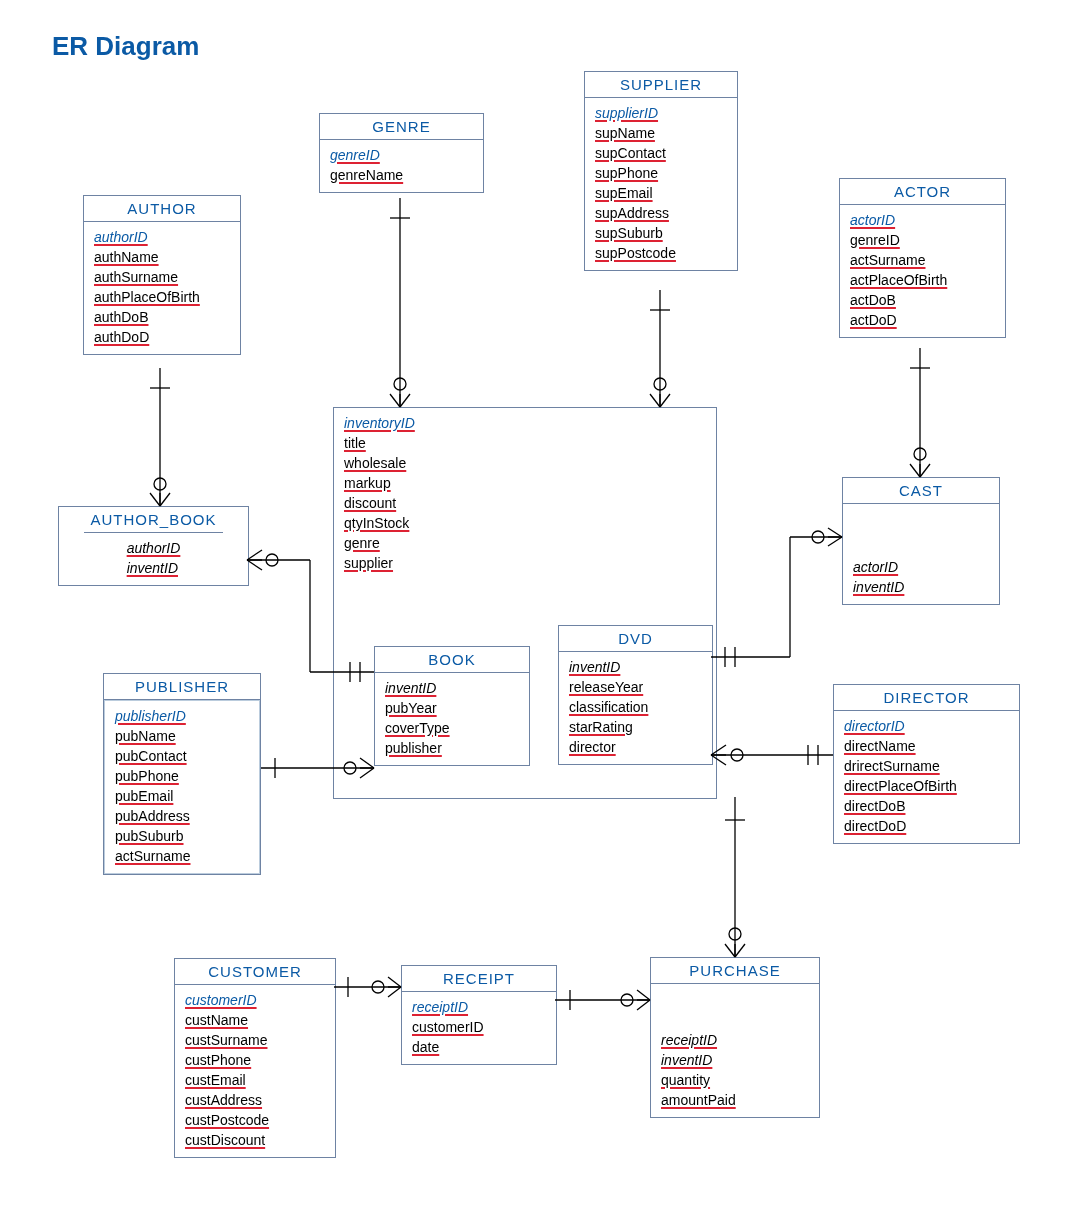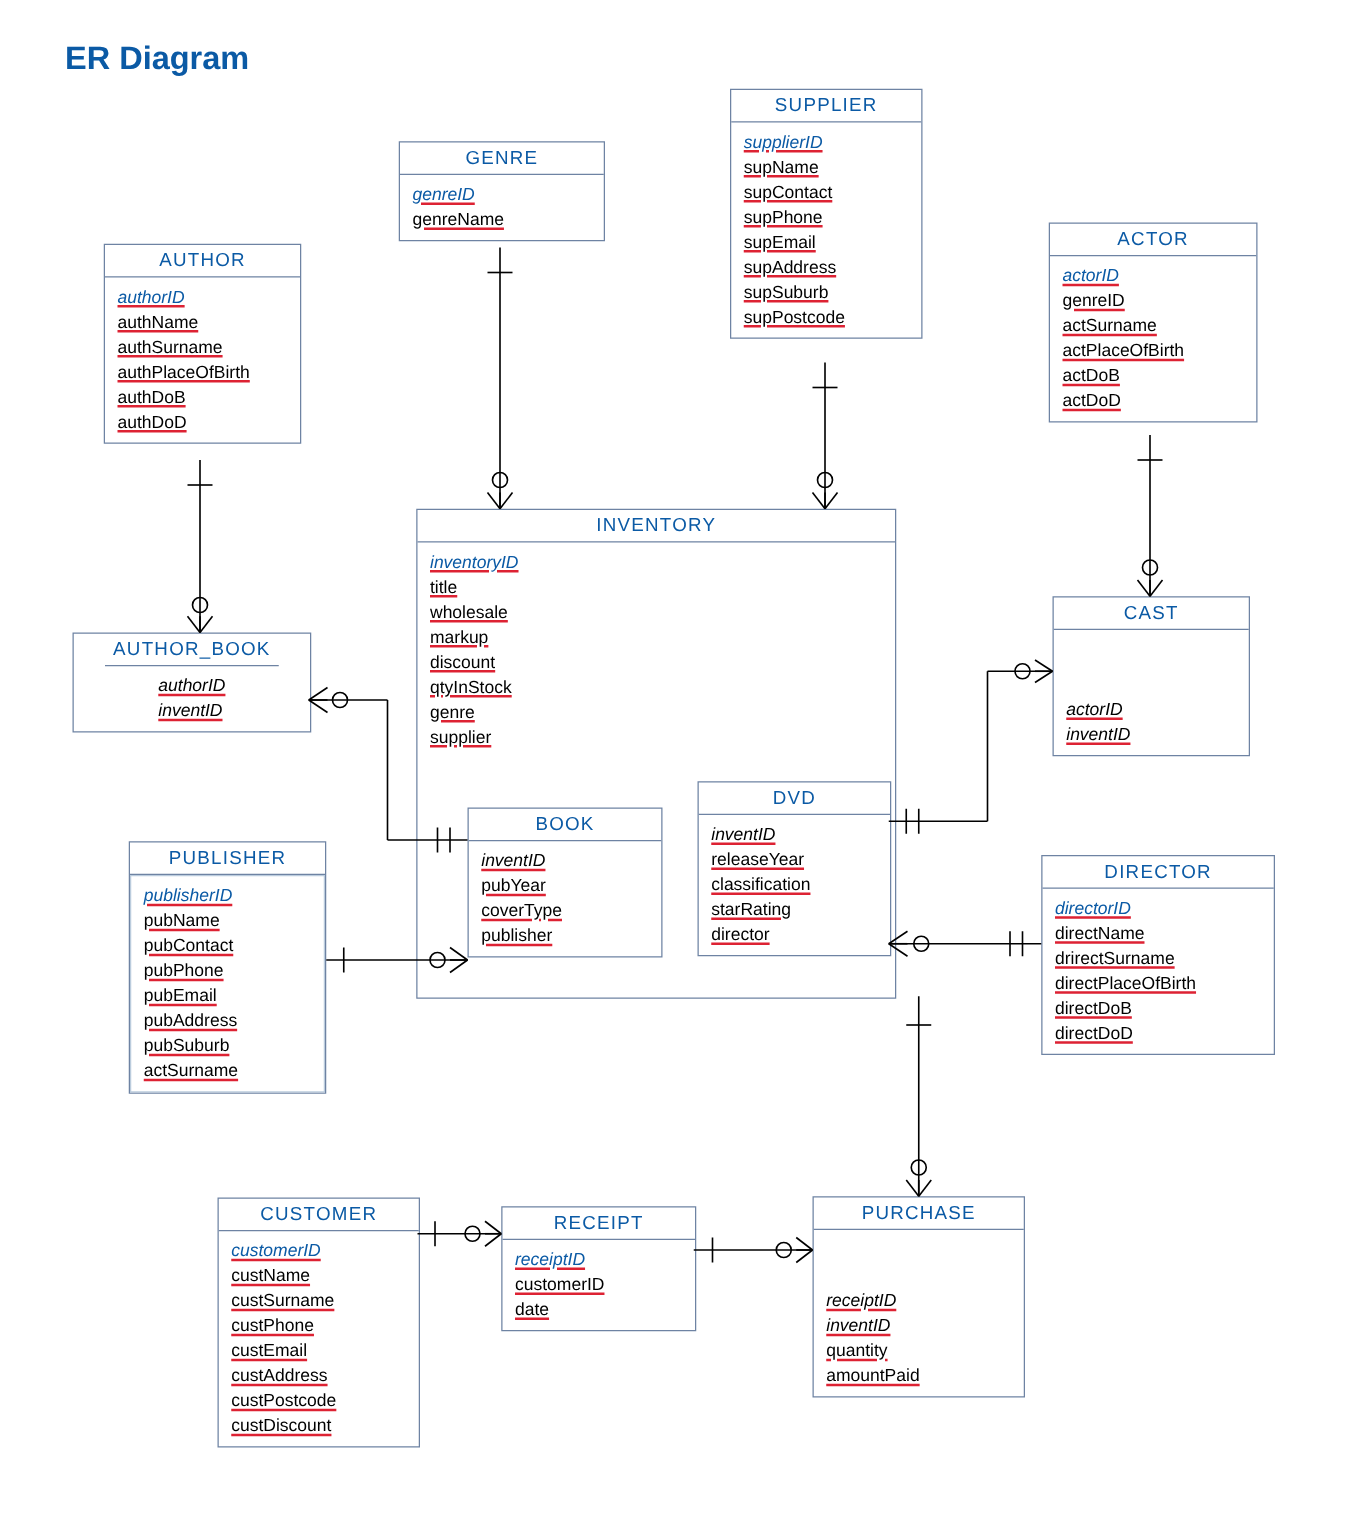--- a/index.html
+++ b/index.html
@@ -70,21 +70,20 @@
 
   <div class="entity" style="left:58px;top:506px;width:189px;align-items:center;">
     <div class="title">AUTHOR_BOOK</div>
     <div class="attrs">
       <span class="attr pk fk">authorID</span>
       <span class="attr pk fk">inventID</span>
     </div>
   </div>
 
   <div class="entity" style="left:333px;top:407px;width:382px;height:390px;">
-    <div class="title">INVENTORY</div>
     <div class="attrs" style="flex:0 0 auto;">
       <span class="attr pk">inventoryID</span>
       <span class="attr fk">title</span>
       <span class="attr">wholesale</span>
       <span class="attr">markup</span>
       <span class="attr">discount</span>
       <span class="attr">qtyInStock</span>
       <span class="attr fk">genre</span>
       <span class="attr fk">supplier</span>
     </div>

